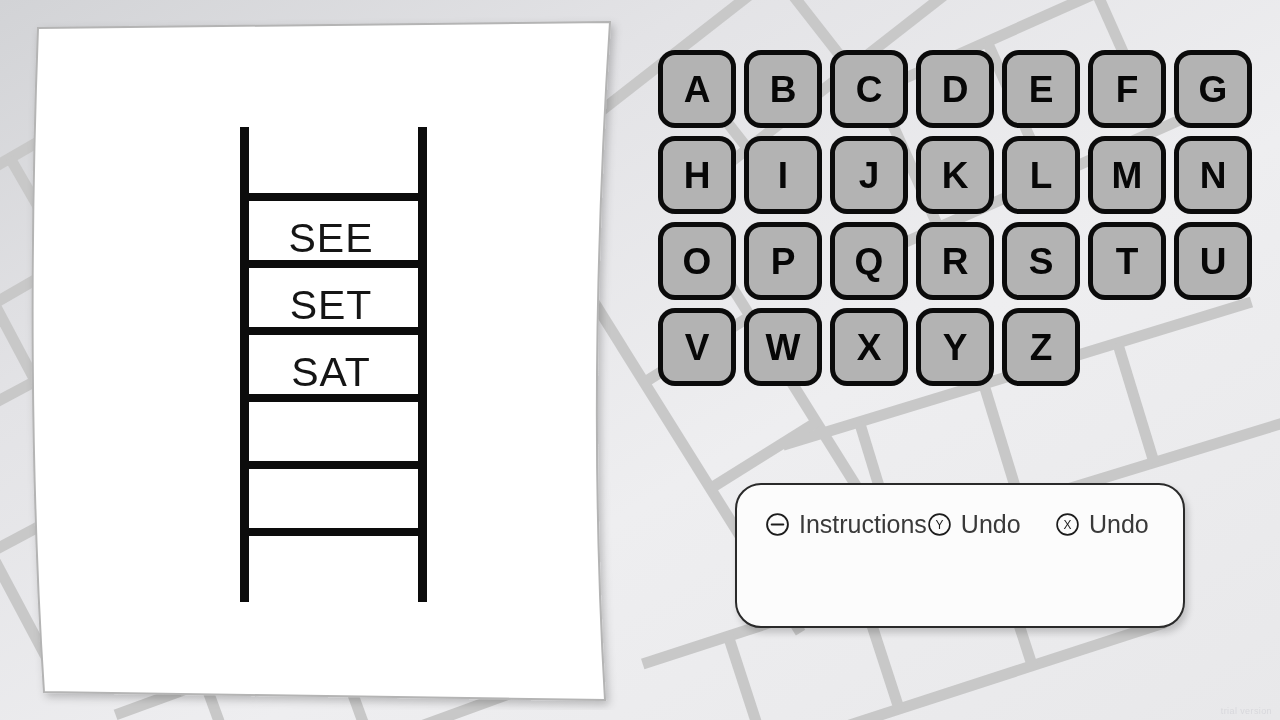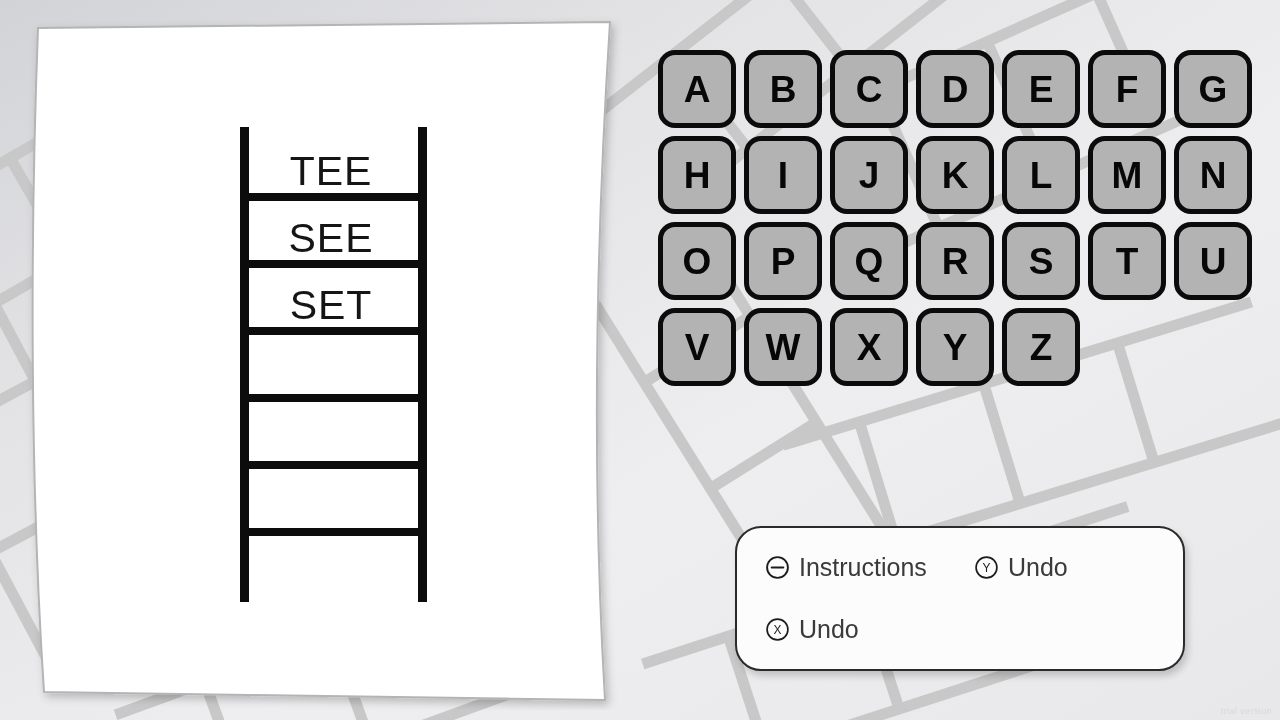--- a/index.html
+++ b/index.html
@@ -72,25 +72,24 @@
 
   
   #hints-panel {
     position:absolute; left:735px; top:483px;
     width:450px; height:145px;
     background:#fcfcfc;
     border:2px solid #2a2a2a;
     border-radius:26px;
     box-shadow:3px 5px 7px rgba(0,0,0,0.18);
     display:grid;
-    grid-template-columns:1fr 1fr;
+    grid-template-columns:1fr 1fr 1fr;
     grid-template-rows:1fr 1fr;
     align-items:center;
     padding:8px 0 8px 28px;
-    margin-top:43px;
   }
   .hint { display:flex; align-items:center; gap:9px; }
   .hint-icon {
     width:25px; height:25px; flex:0 0 25px;
     display:block;
   }
   .hint-label {
     font-family:"Liberation Sans", sans-serif;
     font-size:25px;
     color:#3a3a3a;
@@ -193,23 +192,23 @@
     <div class="rail left"></div>
     <div class="rail right"></div>
 
     <div class="rung" style="top:66px"></div>
     <div class="rung" style="top:133px"></div>
     <div class="rung" style="top:200px"></div>
     <div class="rung" style="top:267px"></div>
     <div class="rung" style="top:334px"></div>
     <div class="rung" style="top:401px"></div>
 
-    <div class="ladder-word" style="top:24px">TEE</div>
     <div class="ladder-word" style="top:158px">SET</div>
     <div class="ladder-word" style="top:91px">SEE</div>
+    <div class="ladder-word" style="top:225px">SAT</div>
   </div>
 </div>
 
 <div id="keyboard">
   <div class="key-row">
     <div class="key">A</div>
     <div class="key">B</div>
     <div class="key">C</div>
     <div class="key">D</div>
     <div class="key">E</div>

